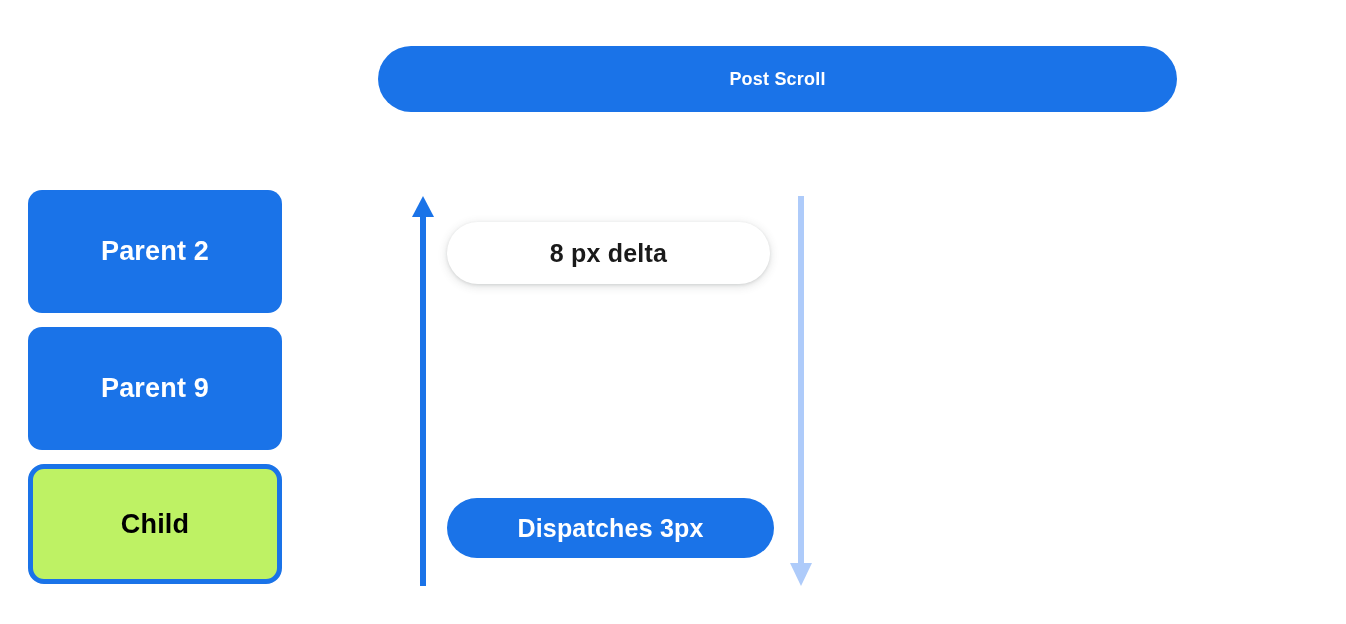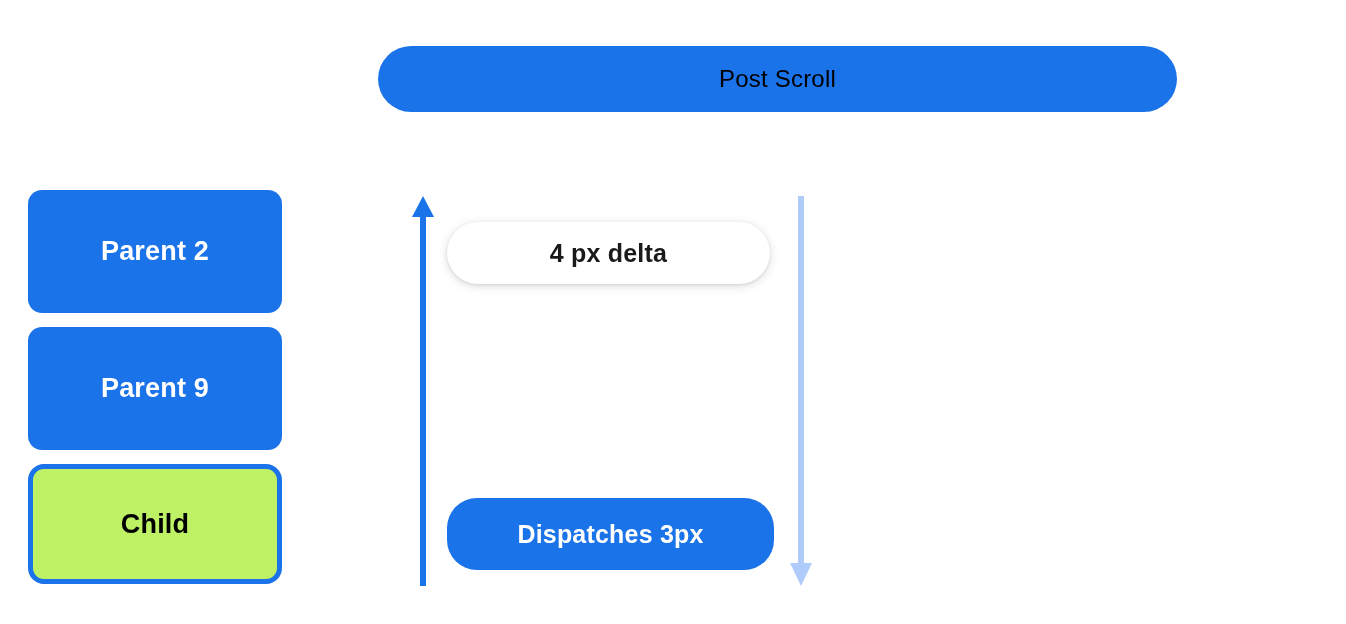--- a/index.html
+++ b/index.html
@@ -27,23 +27,23 @@
     top: 46px;
     width: 799px;
     height: 66px;
     background: #1a73e8;
     border-radius: 33px;
     display: flex;
     align-items: center;
     justify-content: center;
   }
   .header-bar .label {
-    color: #000000;
-    font-size: 24px;
-    font-weight: normal;
+    color: #ffffff;
+    font-size: 18px;
+    font-weight: bold;
     letter-spacing: 0.2px;
   }
 
   
   .stack {
     position: absolute;
     left: 28px;
     top: 190px;
     width: 254px;
   }
@@ -109,21 +109,21 @@
     background: #ffffff;
     border-radius: 31px;
     box-shadow: 0 2px 10px rgba(60, 64, 67, 0.18), 0 1px 3px rgba(60, 64, 67, 0.12);
   }
   .pill-delta .label { color: #1a1a1a; }
 
   .pill-dispatch {
     left: 447px;
     top: 498px;
     width: 327px;
-    height: 72px;
+    height: 60px;
     background: #1a73e8;
     border-radius: 30px;
     text-align: right;
   }
   .pill-dispatch .label { color: #ffffff; }
 </style>
 </head>
 <body>
 
 <div id="canvas">
@@ -156,20 +156,20 @@
   </div>
 
   <div class="arrow arrow-down">
     <svg width="24" height="390" viewBox="0 0 24 390" xmlns="http://www.w3.org/2000/svg">
       <rect x="8" y="0" width="6" height="368" fill="#aecbfa"></rect>
       <polygon points="11,390 0,367 22,367" fill="#aecbfa"></polygon>
     </svg>
   </div>
 
   <div class="pill pill-delta">
-    <span class="label">4 px delta</span>
+    <span class="label">8 px delta</span>
   </div>
 
   <div class="pill pill-dispatch">
     <span class="label">Dispatches 3px</span>
   </div>
 
 </div>
 
 </body></html>

